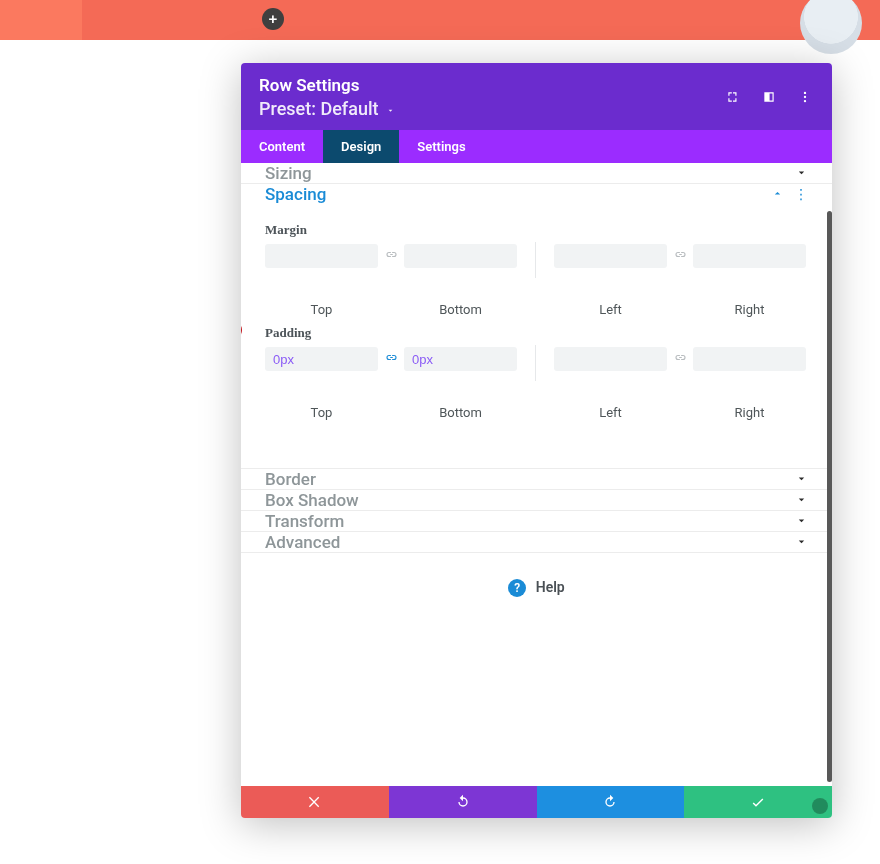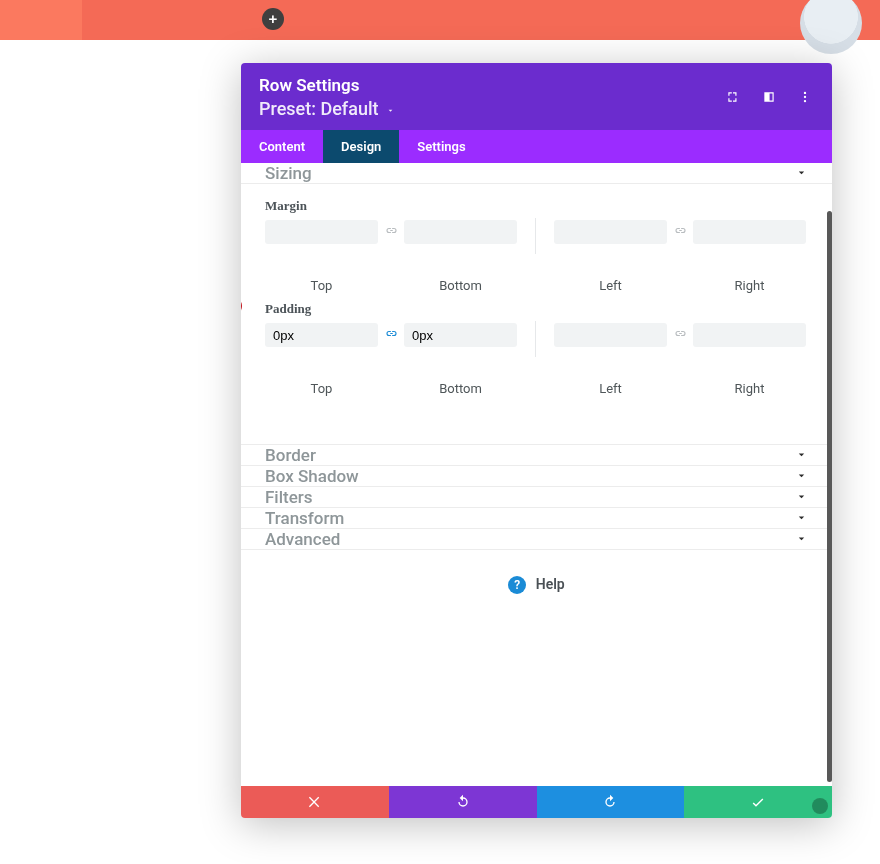--- a/index.html
+++ b/index.html
@@ -61,21 +61,21 @@
   .kebab-mini { color: #1a8bd6; font-size: 14px; line-height: 1; }
 
   
   .spacing-wrap { padding: 6px 24px 20px 24px; }
   .field-label { font-size: 13px; font-weight: 600; color: #4c5358; margin-top: 8px; margin-bottom: 6px; font-family: Liberation Serif, serif; }
 
   .four-row { display: flex; align-items: flex-start; }
   .pair { display: flex; align-items: center; }
   .in {
     width: 113px; height: 24px; background: #f1f3f4; border: none; border-radius: 3px;
-    font-size: 13px; padding: 4px 8px; color: #000000;
+    font-size: 13px; padding: 4px 8px; color: #8b5cf6;
   }
   .link-icon { width: 22px; margin: 0 2px; text-align: center; color: #b8bcbf; font-size: 14px; }
   .link-icon.on { color: #1a8bd6; }
   .vdiv { width: 1px; height: 36px; background: #e6e8ea; margin: -2px 18px 0 18px; }
   .sub-labels { display: flex; margin-top: 6px; }
   .sub { width: 113px; text-align: center; font-size: 13px; color: #4f5659; margin-top: 18px; }
   .sub-gap { width: 26px; }
   .sub-vgap { width: 37px; }
   .marker {
     position: absolute; width: 18px; height: 18px; border-radius: 50%; background: #c21018;
@@ -154,20 +154,29 @@
     <div class="panel-body">
       <div class="scroll-track"></div>
 
       <div class="sect">
         <span>Sizing</span>
         <span class="chev"><svg viewBox="0 0 24 24">
               <path d="M7 10l5 5 5-5z"></path>
             </svg></span>
       </div>
 
+      <div class="sect open" style="border-bottom:none;padding-bottom:4px">
+        <span>Spacing</span>
+        <span class="sect-right">
+          <span class="chev"><svg viewBox="0 0 24 24">
+                <path d="M7 14l5-5 5 5z"></path>
+              </svg></span>
+          <span class="kebab-mini">⋮</span>
+        </span>
+      </div>
 
       <div class="spacing-wrap" style="position:relative">
 
         <div class="field-label">Margin</div>
         <div class="four-row">
           <div class="pair">
             <input class="in" value="" style="">
             <span class="link-icon">
               <svg viewBox="0 0 24 24" style="width:15px;height:15px;fill:currentColor">
                   <path d="M3.9 12a4.1 4.1 0 014.1-4.1h3v1.8H8A2.3 2.3 0 005.7 12 2.3 2.3 0 008 14.3h3v1.8H8A4.1 4.1 0 013.9 12zm6.1.9h4v-1.8h-4v1.8zM16 7.9h-3v1.8h3a2.3 2.3 0 010 4.6h-3v1.8h3a4.1 4.1 0 000-8.2z"></path>
@@ -237,26 +246,20 @@
               <path d="M7 10l5 5 5-5z"></path>
             </svg></span>
       </div>
       <div class="sect">
         <span>Box Shadow</span>
         <span class="chev"><svg viewBox="0 0 24 24">
               <path d="M7 10l5 5 5-5z"></path>
             </svg></span>
       </div>
       <div class="sect">
-        <span>Filters</span>
-        <span class="chev"><svg viewBox="0 0 24 24">
-              <path d="M7 10l5 5 5-5z"></path>
-            </svg></span>
-      </div>
-      <div class="sect">
         <span>Transform</span>
         <span class="chev"><svg viewBox="0 0 24 24">
               <path d="M7 10l5 5 5-5z"></path>
             </svg></span>
       </div>
       <div class="sect">
         <span>Advanced</span>
         <span class="chev"><svg viewBox="0 0 24 24">
               <path d="M7 10l5 5 5-5z"></path>
             </svg></span>

